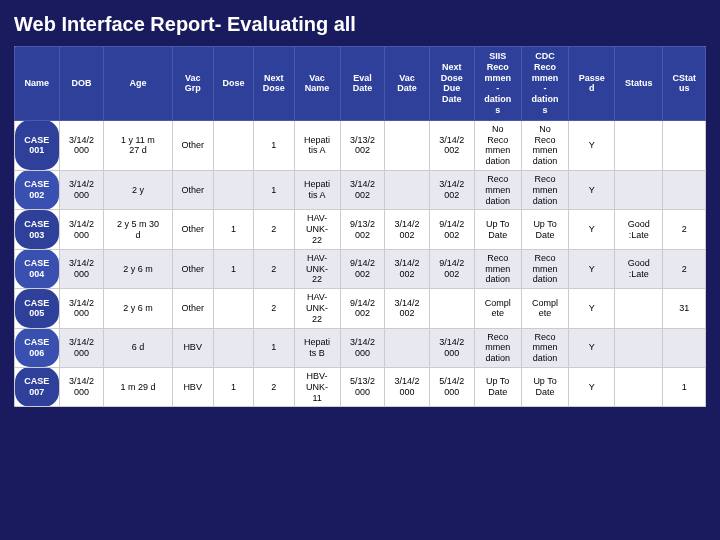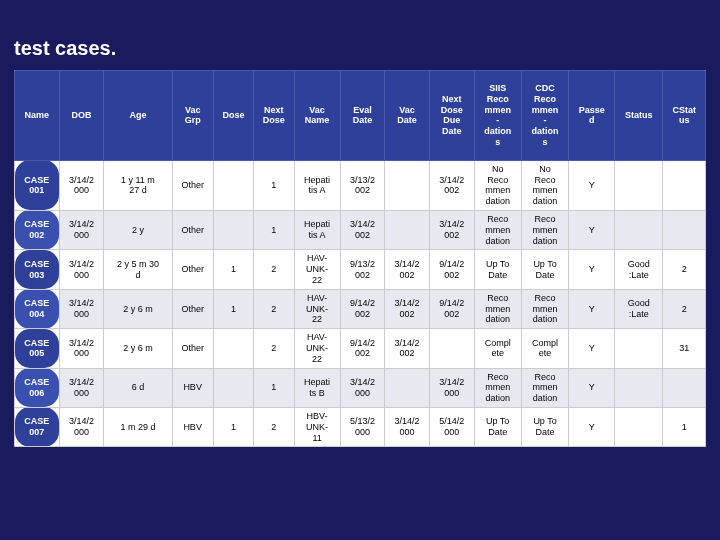--- a/index.html
+++ b/index.html
@@ -31,21 +31,21 @@
     table {
       width: 100%;
       border-collapse: collapse;
       font-size: 9.5px;
     }
     thead tr {
       background: #2e4099;
       color: white;
     }
     thead th {
-      padding: 12px 3px;
+      padding: 4px 3px;
       text-align: center;
       border: 1px solid #4a5aaa;
       font-weight: bold;
       font-size: 9px;
       vertical-align: middle;
       line-height: 1.2;
     }
     tbody tr:nth-child(even) {
       background: #e8e8f0;
     }
@@ -68,22 +68,21 @@
     }
     tbody tr:nth-child(even) td:first-child {
       background: #3a50b0;
     }
   </style>
 </head>
 <body>
 
 <div class="page-container">
   <div class="title">
-    <br>
-    <span>test cases.</span>
+    <span>Web Interface Report- Evaluating all</span><br>
   </div>
   <div class="table-wrapper">
     <table>
       <thead>
         <tr>
           <th>Name</th>
           <th>DOB</th>
           <th>Age</th>
           <th>Vac<br>Grp</th>
           <th>Dose</th>

